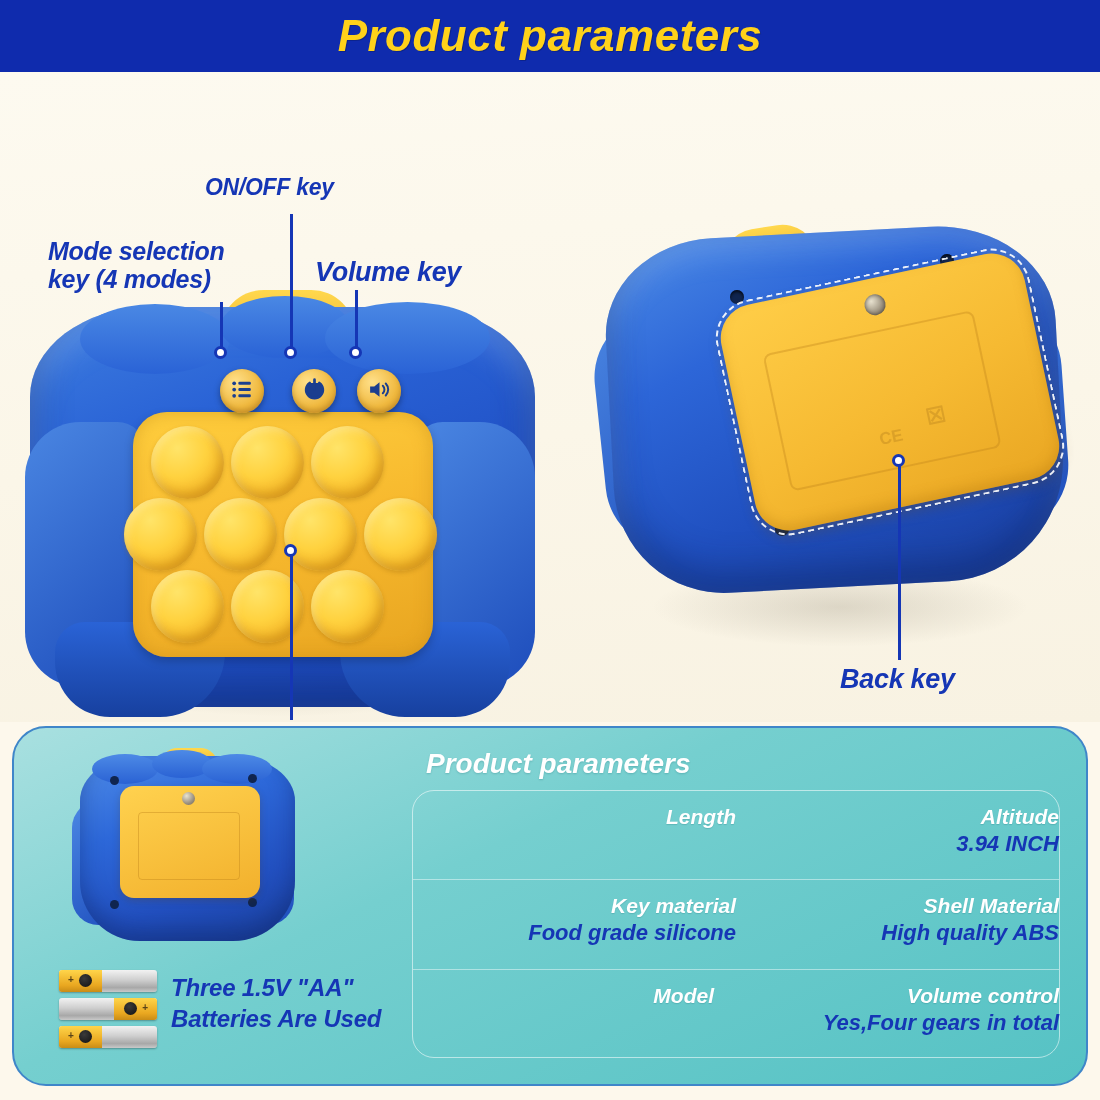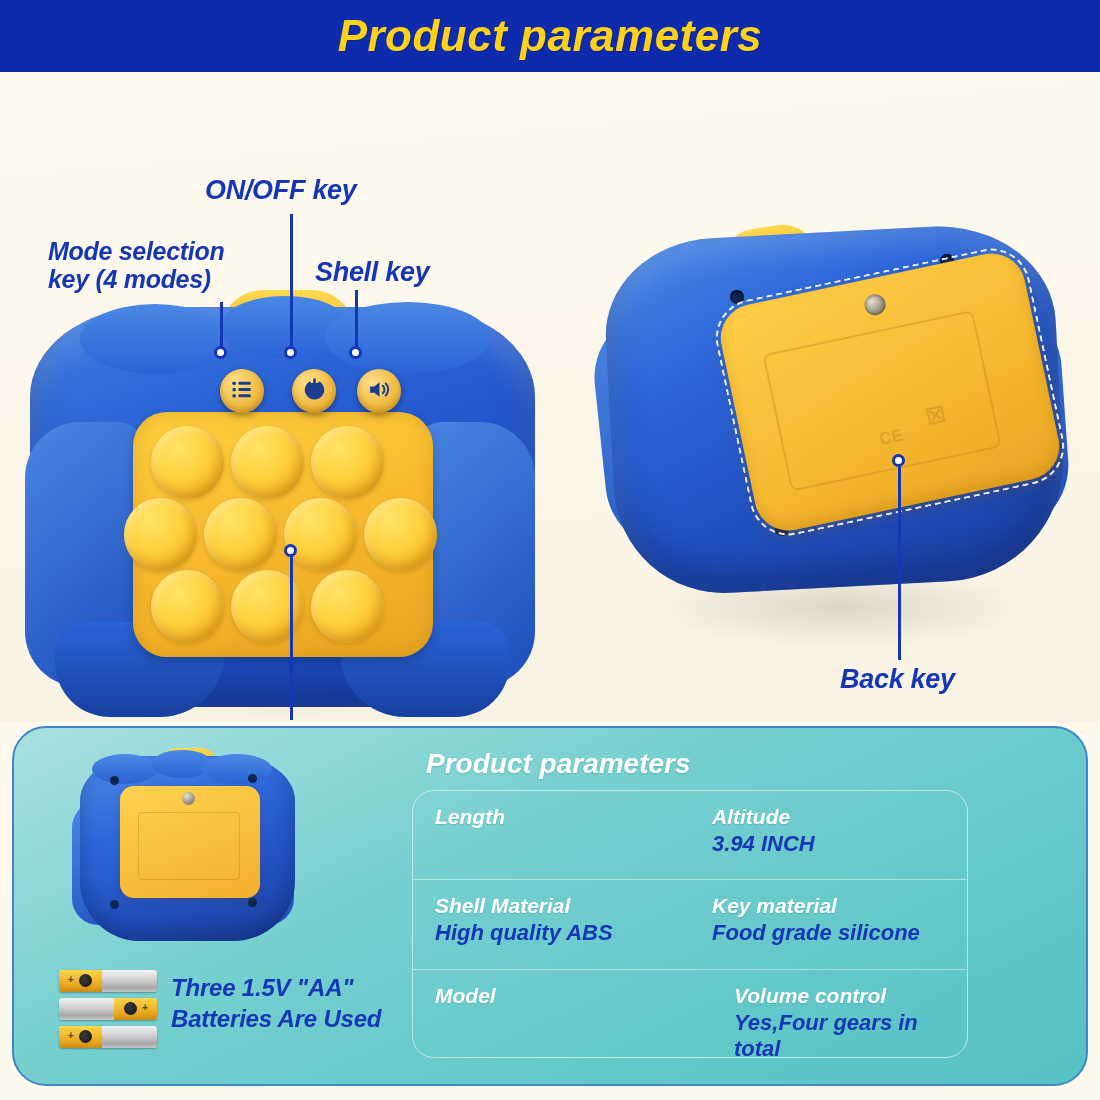--- a/index.html
+++ b/index.html
@@ -38,21 +38,21 @@
   
   .callout-label{
     position:absolute;
     color:#1536b5;
     font-weight:bold; font-style:italic;
     line-height:1.12;
     white-space:pre-line;
     letter-spacing:-0.3px;
   }
   #lbl-mode{ left:48px; top:165px; font-size:25px; }
-  #lbl-onoff{ left:205px; top:103px; font-size:27px; }
+  #lbl-onoff{ left:205px; top:103px; font-size:23px; }
   #lbl-volume{ left:315px; top:185px; font-size:27px; }
   #lbl-derat{ left:185px; top:650px; font-size:27px; }
   #lbl-back{ left:840px; top:592px; font-size:27px; }
 
   
   .leader{ position:absolute; width:2.5px; background:#1536b5; }
   .leader-dot{
     position:absolute; width:13px; height:13px; border-radius:50%;
     background:#fff; border:3.5px solid #1536b5;
   }
@@ -285,23 +285,24 @@
     line-height:1.3; white-space:pre-line; letter-spacing:-0.2px;
   }
 
   
   .spec-title{
     position:absolute; left:412px; top:20px;
     color:#ffffff; font-size:28px; font-weight:bold; font-style:italic;
     text-shadow:0 1px 2px rgba(0,80,90,.22);
   }
   .spec-table{
-    position:absolute; left:398px; top:62px; width:556px; height:268px;
+    position:absolute; left:398px; top:62px; width:648px; height:268px;
     border:1.5px solid rgba(255,255,255,.55);
     border-radius:22px;
+    text-align:right;
   }
   .spec-row{
     position:relative; height:89.3px;
     display:flex;
     border-bottom:1.5px solid rgba(255,255,255,.45);
   }
   .spec-row:last-child{ border-bottom:none;gap:44px; }
   .spec-cell{ flex:1; padding:14px 0 0 22px; }
   .spec-label{
     color:#ffffff; font-size:21px; font-weight:bold; font-style:italic;
@@ -412,21 +413,21 @@
 
   <div class="leader" style="left:290px; top:478px; height:170px;"></div>
   <div class="leader-dot" style="left:284px; top:472px;"></div>
 
   <div class="leader" style="left:898px; top:388px; height:200px;"></div>
   <div class="leader-dot" style="left:892px; top:382px;"></div>
 
   <div class="callout-label" id="lbl-mode">Mode selection
 key (4 modes)</div>
   <div class="callout-label" id="lbl-onoff">ON/OFF key</div>
-  <div class="callout-label" id="lbl-volume">Shell key</div>
+  <div class="callout-label" id="lbl-volume">Volume key</div>
   <div class="callout-label" id="lbl-derat">Deratization key</div>
   <div class="callout-label" id="lbl-back">Back key</div>
 </div>
 
 <div class="spec-panel">
 
   <div class="thumb-device">
     <div class="th-tophump"></div>
     <div class="th-grip l"></div>
     <div class="th-grip r"></div>
@@ -476,26 +477,26 @@
       <div class="spec-cell">
         <div class="spec-label">Length</div>
       </div>
       <div class="spec-cell">
         <div class="spec-label">Altitude</div>
         <div class="spec-value">3.94 INCH</div>
       </div>
     </div>
     <div class="spec-row">
       <div class="spec-cell">
+        <div class="spec-label">Key material</div>
+        <div class="spec-value">Food grade silicone</div>
+      </div>
+      <div class="spec-cell">
         <div class="spec-label">Shell Material</div>
         <div class="spec-value">High quality ABS</div>
-      </div>
-      <div class="spec-cell">
-        <div class="spec-label">Key material</div>
-        <div class="spec-value">Food grade silicone</div>
       </div>
     </div>
     <div class="spec-row">
       <div class="spec-cell">
         <div class="spec-label">Model</div>
       </div>
       <div class="spec-cell">
         <div class="spec-label">Volume control</div>
         <div class="spec-value">Yes,Four gears in total</div>
       </div>

